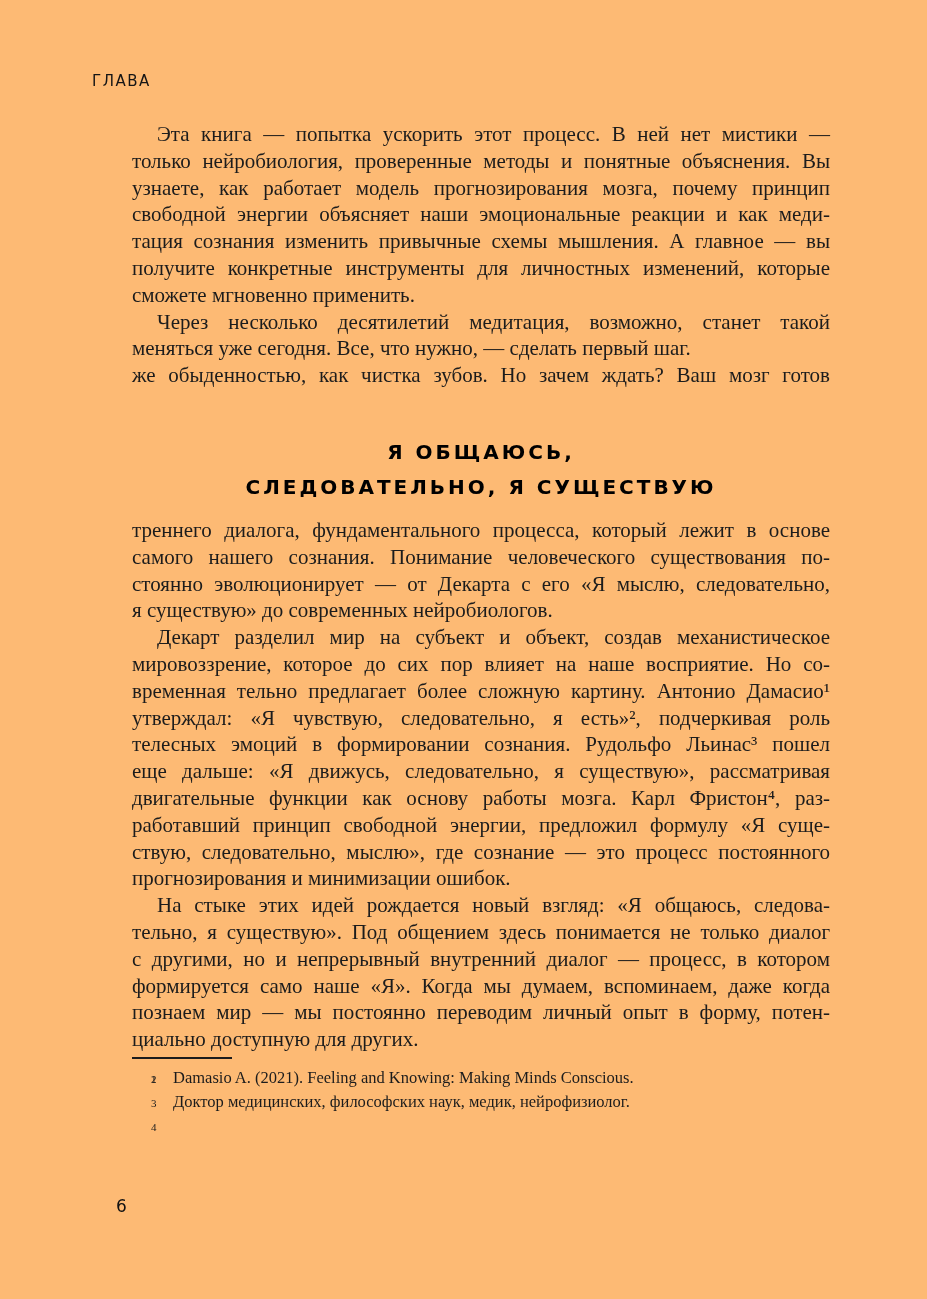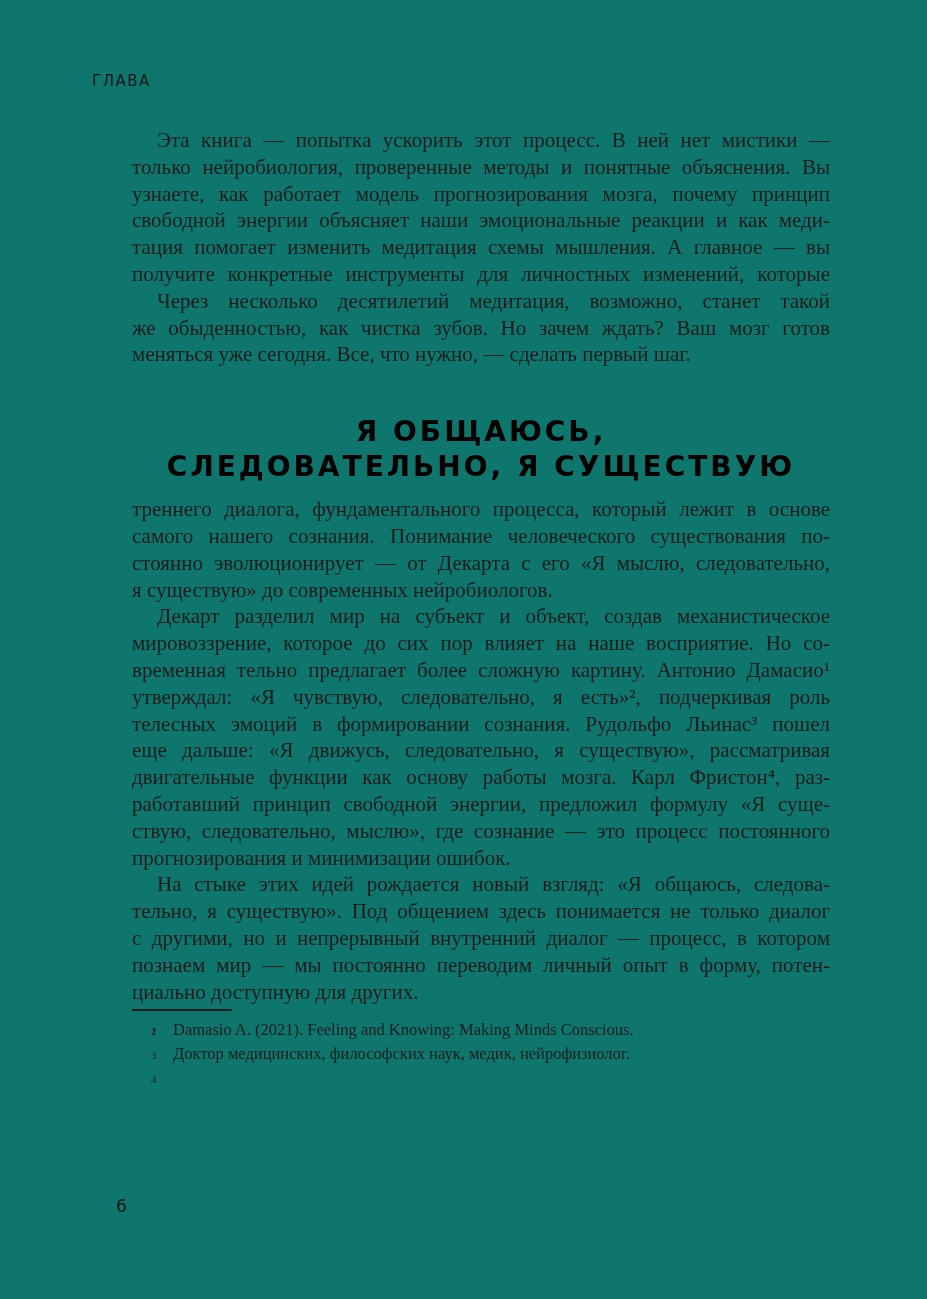--- a/index.html
+++ b/index.html
@@ -1,55 +1,55 @@
 <!DOCTYPE html>
 <html><head>
 <meta charset="utf-8">
 <style>
   html, body { margin: 0; padding: 0; background: #e8e8e8; }
   .page {
     position: relative;
     width: 927px;
     height: 1299px;
-    background: #0f766e;
+    background: #fdba74;
     margin: 0 auto;
     font-family: "Liberation Serif", "DejaVu Serif", serif;
     color: #1c1c1c;
     overflow: hidden;
   }
   .running-head {
     position: absolute;
     left: 92px;
     top: 72px;
     font-family: "DejaVu Sans", "Liberation Sans", sans-serif;
     font-size: 15px;
     letter-spacing: 1.5px;
     color: #151515;
   }
   .text-block {
     position: absolute;
     left: 132px;
-    top: 127px;
+    top: 121px;
     width: 698px;
     font-size: 21px;
     line-height: 26.8px;
   }
   .para { margin: 0; padding: 0; }
   .line {
     display: block;
     text-align: justify;
     text-align-last: justify;
   }
   .line.first { text-indent: 25px; }
   .line.last { text-align-last: left; }
   .chapter-heading {
     margin: 46px 0 12px 0;
     font-family: "DejaVu Sans", "Liberation Sans", sans-serif;
     font-weight: 700;
-    font-size: 28px;
+    font-size: 20px;
     line-height: 35px;
     letter-spacing: 3px;
     text-align: center;
     color: #000000;
   }
   .h-line { display: block; }
   .footnotes {
     margin-top: 4px;
     font-size: 16.5px;
     line-height: 24px;
@@ -83,28 +83,29 @@
 
   <div class="running-head">ГЛАВА</div>
 
   <main class="text-block">
 
     <p class="para">
       <span class="line first">Эта книга — попытка ускорить этот процесс. В ней нет мистики —</span>
       <span class="line">только нейробиология, проверенные методы и понятные объяснения. Вы</span>
       <span class="line">узнаете, как работает модель прогнозирования мозга, почему принцип</span>
       <span class="line">свободной энергии объясняет наши эмоциональные реакции и как меди-</span>
-      <span class="line">тация помогает изменить медитация схемы мышления. А главное — вы</span>
+      <span class="line">тация сознания изменить привычные схемы мышления. А главное — вы</span>
       <span class="line">получите конкретные инструменты для личностных изменений, которые</span>
+      <span class="line last">сможете мгновенно применить.</span>
     </p>
 
     <p class="para">
       <span class="line first">Через несколько десятилетий медитация, возможно, станет такой</span>
+      <span class="line last">меняться уже сегодня. Все, что нужно, — сделать первый шаг.</span>
       <span class="line">же обыденностью, как чистка зубов. Но зачем ждать? Ваш мозг готов</span>
-      <span class="line last">меняться уже сегодня. Все, что нужно, — сделать первый шаг.</span>
     </p>
 
     <h2 class="chapter-heading">
       <span class="h-line">Я ОБЩАЮСЬ,</span>
       <span class="h-line">СЛЕДОВАТЕЛЬНО, Я СУЩЕСТВУЮ</span>
     </h2>
 
     <p class="para">
       <span class="line">треннего диалога, фундаментального процесса, который лежит в основе</span>
       <span class="line">самого нашего сознания. Понимание человеческого существования по-</span>
@@ -122,20 +123,21 @@
       <span class="line">двигательные функции как основу работы мозга. Карл Фристон⁴, раз-</span>
       <span class="line">работавший принцип свободной энергии, предложил формулу «Я суще-</span>
       <span class="line">ствую, следовательно, мыслю», где сознание — это процесс постоянного</span>
       <span class="line last">прогнозирования и минимизации ошибок.</span>
     </p>
 
     <p class="para">
       <span class="line first">На стыке этих идей рождается новый взгляд: «Я общаюсь, следова-</span>
       <span class="line">тельно, я существую». Под общением здесь понимается не только диалог</span>
       <span class="line">с другими, но и непрерывный внутренний диалог — процесс, в котором</span>
+      <span class="line">формируется само наше «Я». Когда мы думаем, вспоминаем, даже когда</span>
       <span class="line">познаем мир — мы постоянно переводим личный опыт в форму, потен-</span>
       <span class="line last">циально доступную для других.</span>
     </p>
 
     <div class="footnotes">
       <div class="fn-rule"></div>
       <div class="footnote">
         <sup>1</sup>
       </div>
       <div class="footnote">

